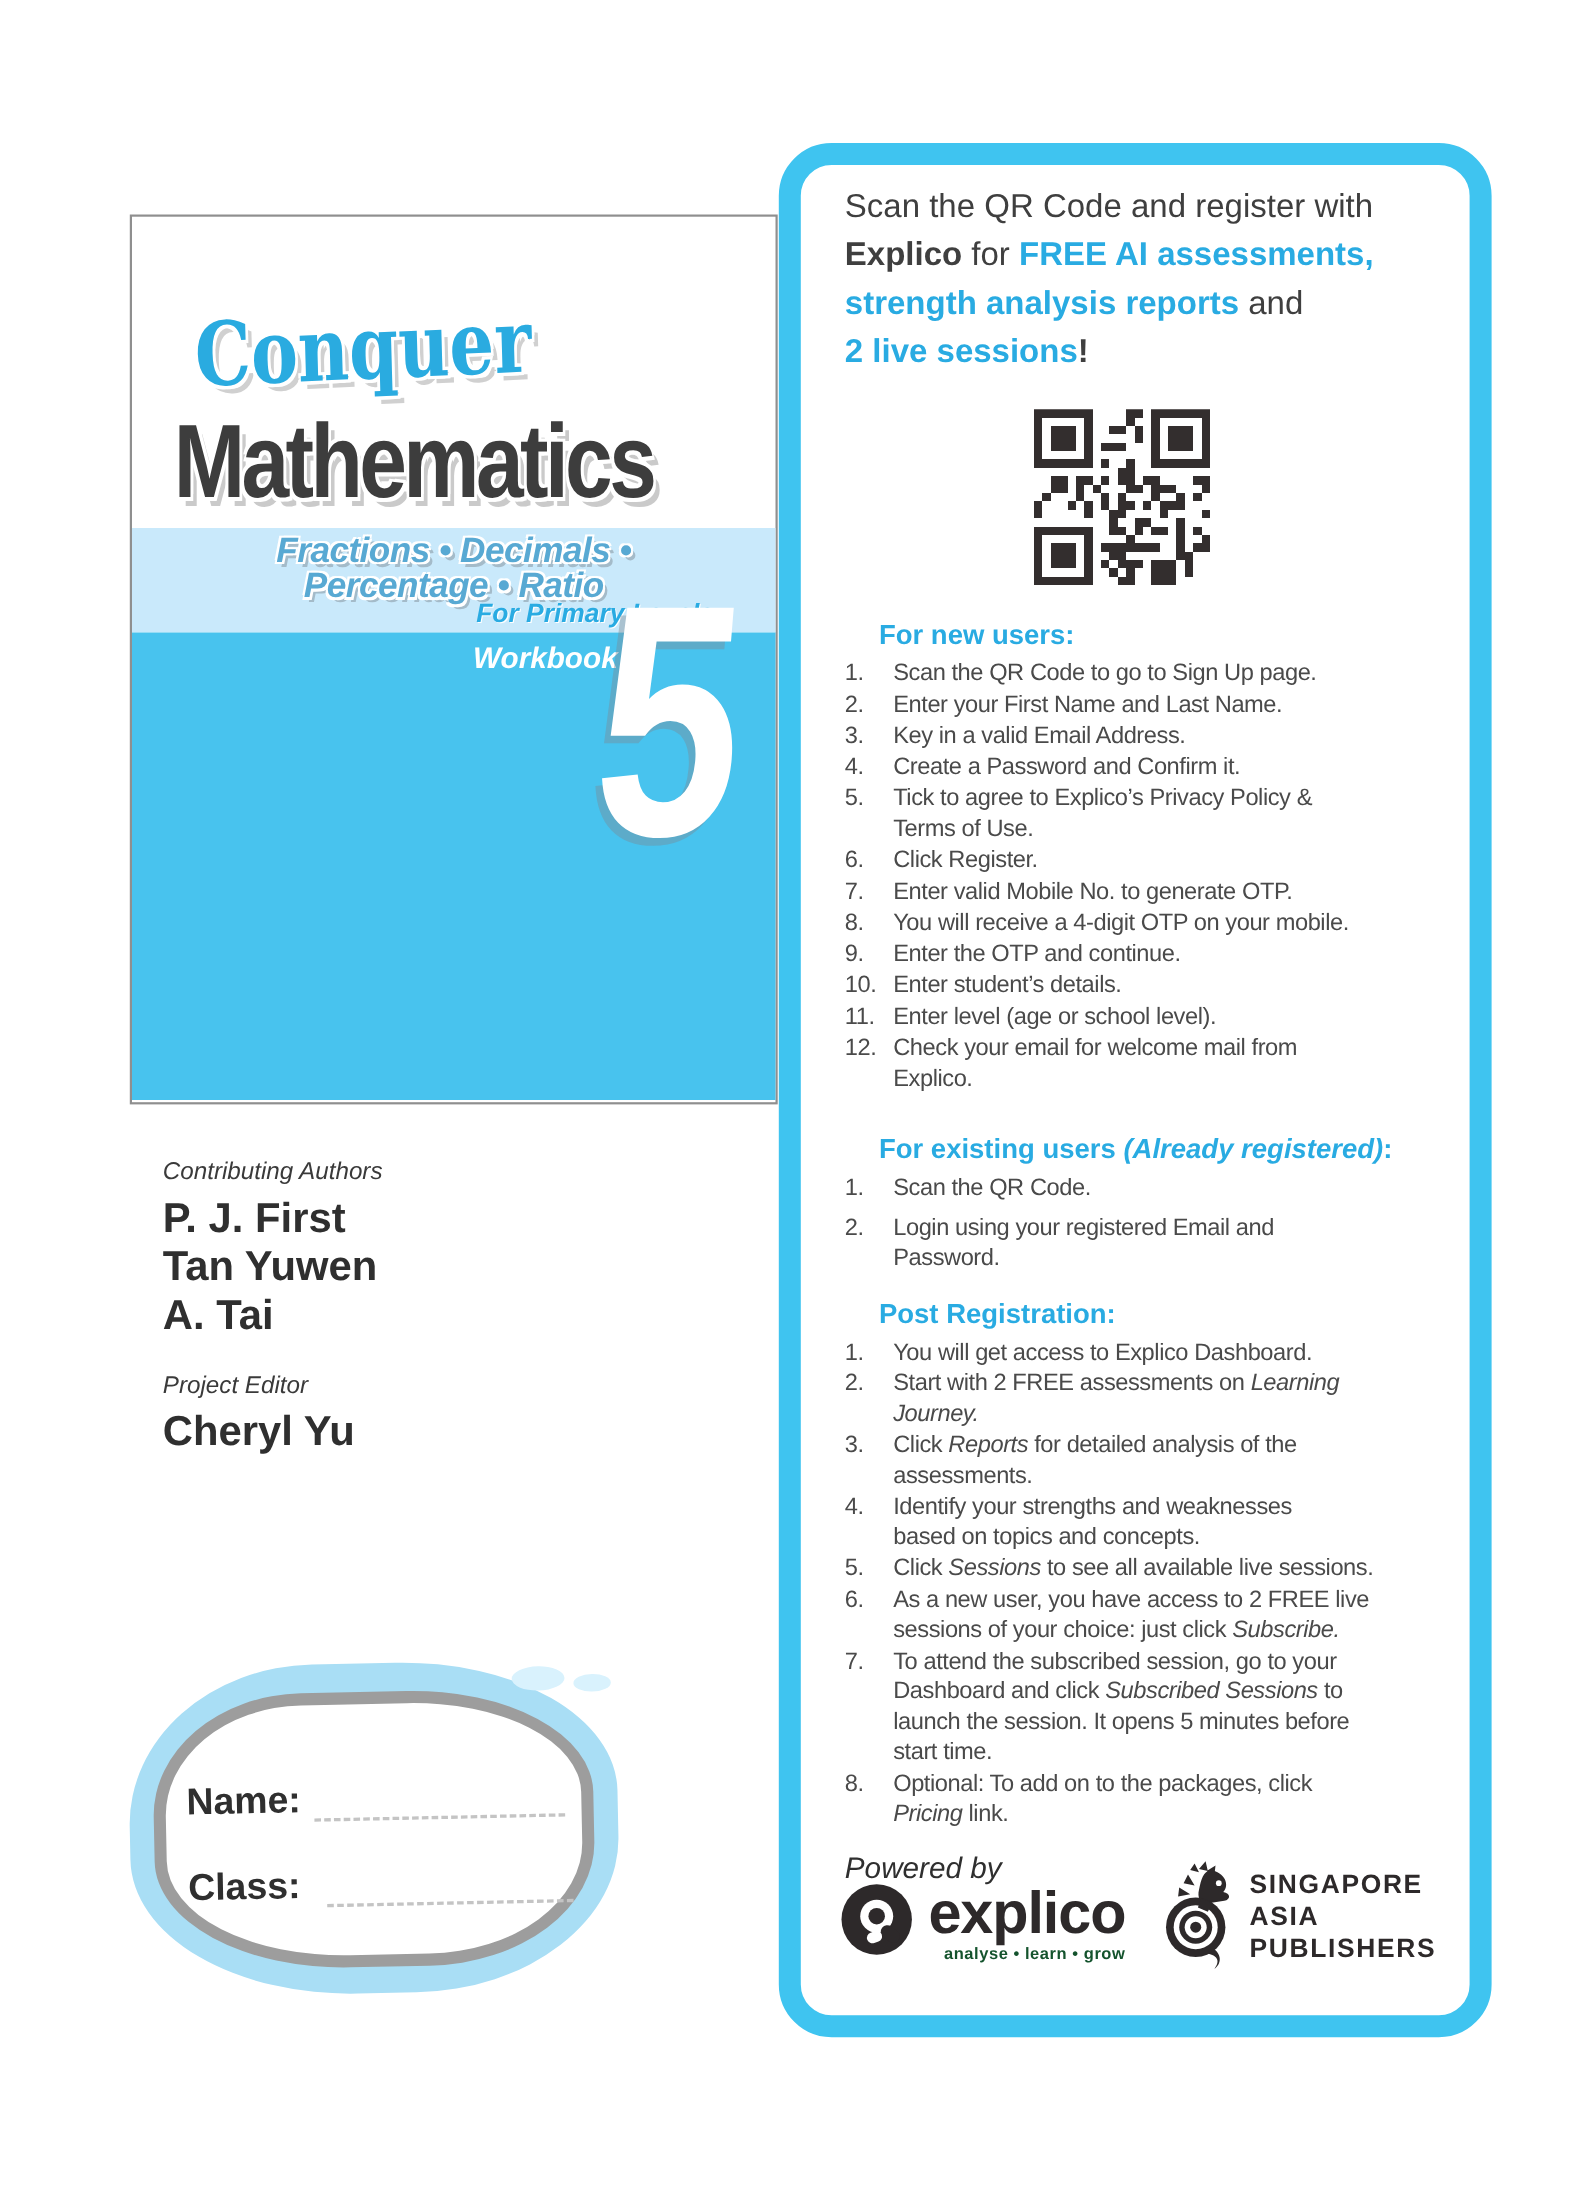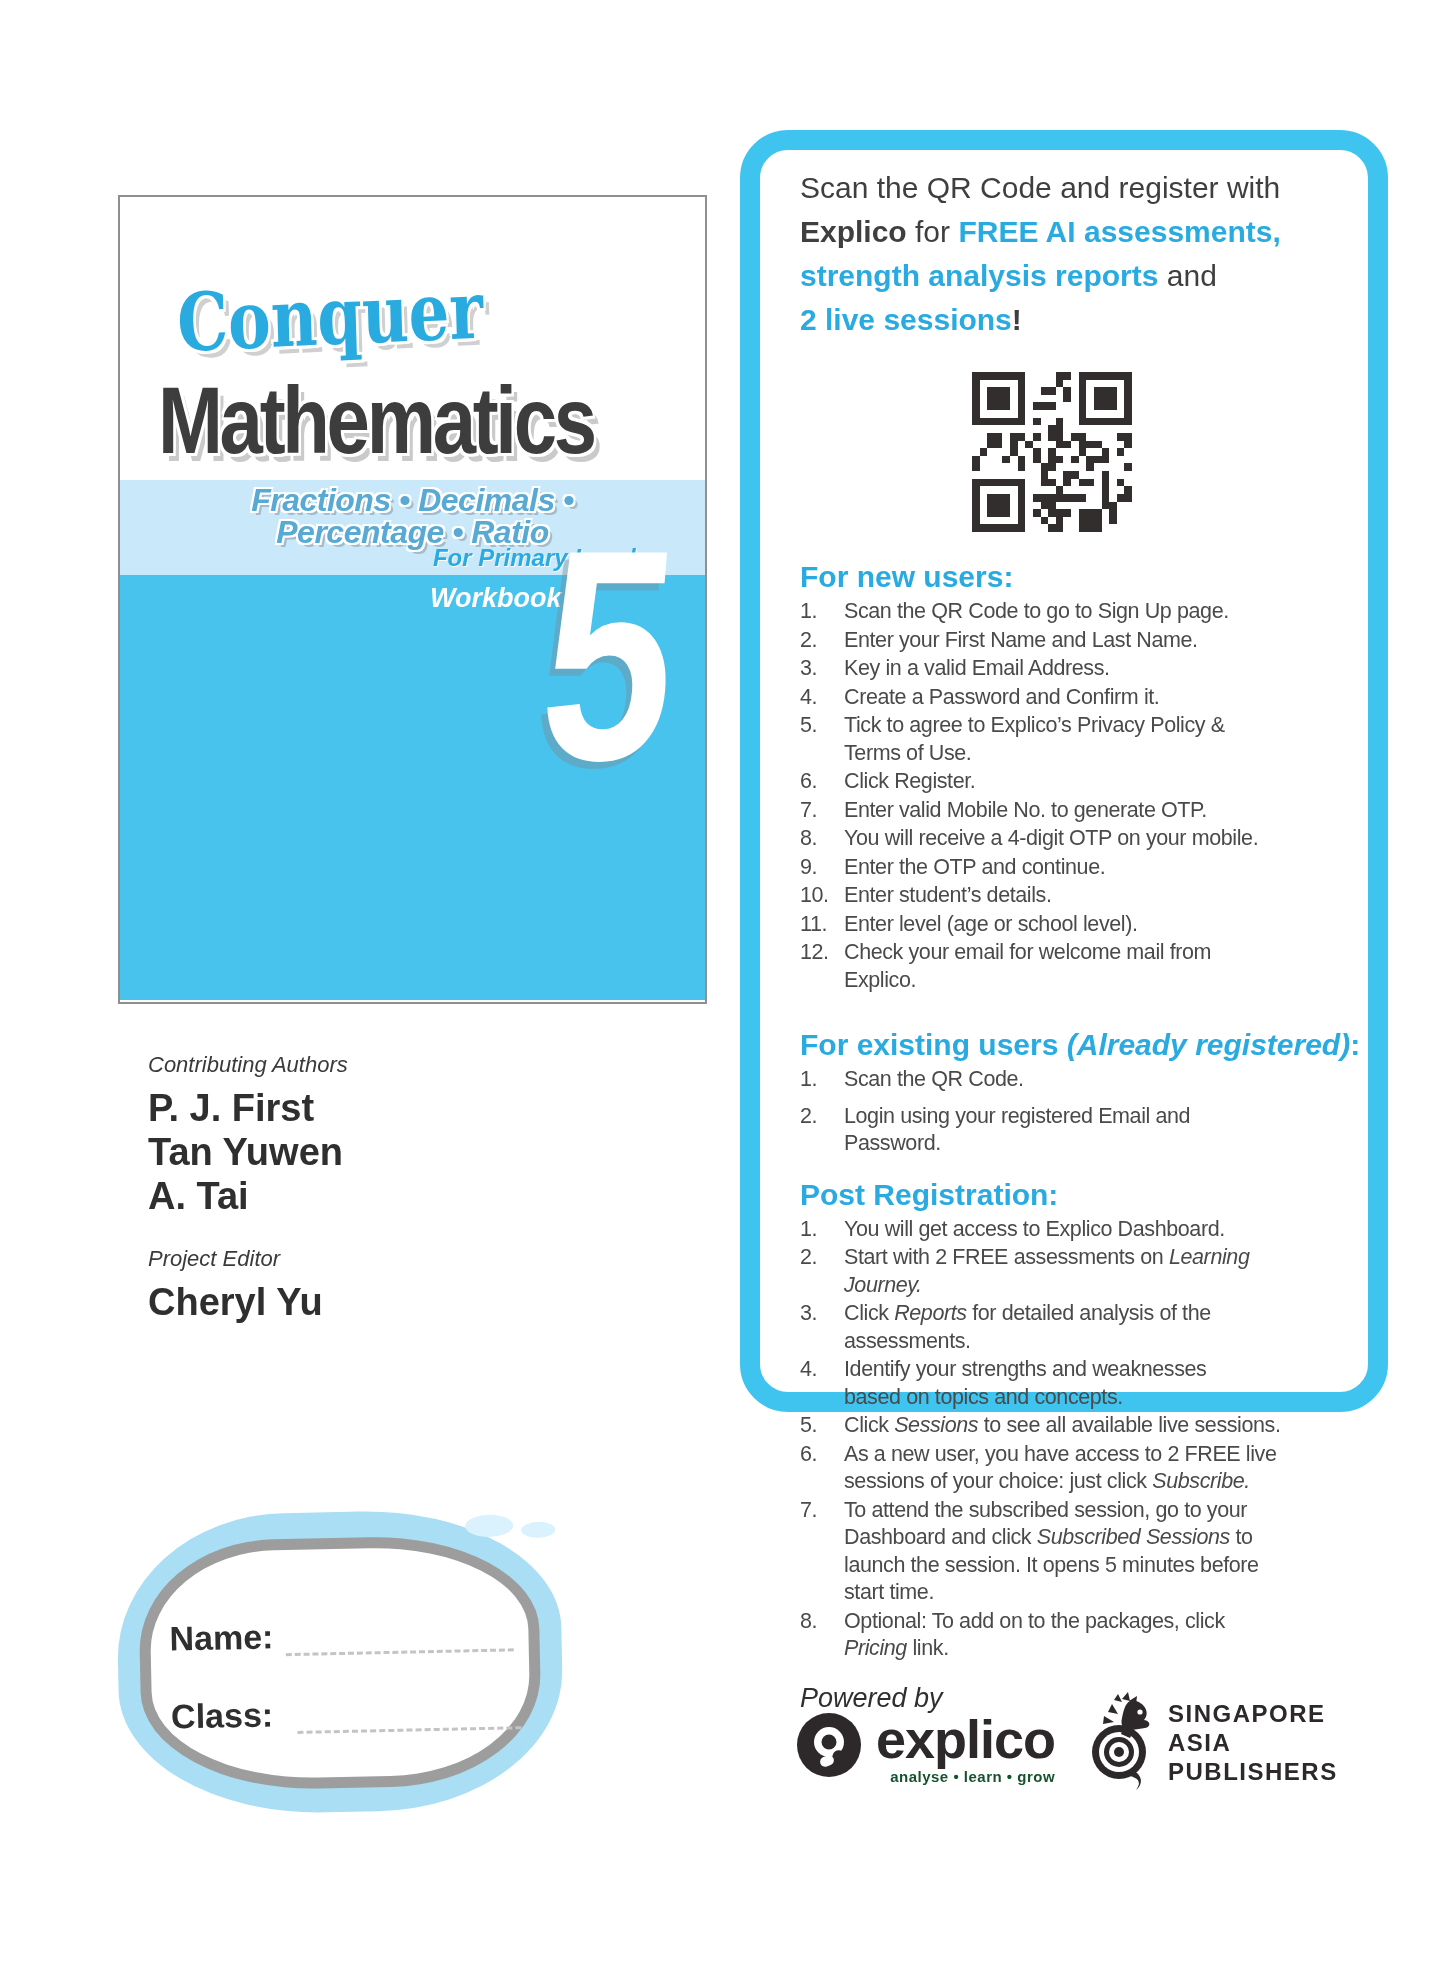--- a/index.html
+++ b/index.html
@@ -48,27 +48,27 @@
   .bub2{left:406px;top:14px;width:34px;height:16px;}
   .blob-inner{position:absolute;left:22px;right:22px;top:26px;bottom:24px;background:#fff;
         border:11px solid #9d9d9d;border-radius:34% 42% 38% 44% / 44% 38% 44% 40%;}
   .nc-label{position:absolute;font-weight:bold;font-size:34px;color:#2f2f2f;}
   .name-label{left:52px;top:104px;} .class-label{left:52px;top:182px;}
   .dash{position:absolute;border-bottom:3px dashed #c4c4c4;}
   .name-line{left:168px;right:48px;top:110px;height:30px;}
   .class-line{left:178px;right:42px;top:188px;height:30px;}
 
   
-  .panel{position:absolute;left:740px;top:130px;width:648px;height:1282px;box-sizing:border-box;
+  .panel{position:absolute;left:708px;top:130px;width:648px;height:1722px;box-sizing:border-box;
          border:20px solid var(--panel-border);border-radius:48px;background:#fff;}
   .intro{position:absolute;left:40px;top:16px;font-size:30px;line-height:44px;color:#3f3f3f;}
   .iline{white-space:nowrap;}
   .qr{position:absolute;left:212px;top:222px;width:160px;height:160px;}
   .sections{position:absolute;left:40px;top:412px;width:560px;}
-  .shead{font-weight:bold;font-size:30px;line-height:30px;color:var(--accent);margin-bottom:6px;white-space:nowrap;}
+  .shead{font-weight:bold;font-size:25px;line-height:30px;color:var(--accent);margin-bottom:6px;white-space:nowrap;margin-left:31px;}
   .shead .i{font-style:italic;}
   .li{display:grid;grid-template-columns:44px 1fr;font-size:21.5px;letter-spacing:-.4px;
       line-height:27.5px;color:#4a4a4a;margin-bottom:1px;}
   .li .num{}
   .li .ln{white-space:nowrap;}
   .sect-existing-users{margin-top:36px;}
   .sect-existing-users .li{margin-bottom:9px;}
   .sect-post-registration{margin-top:22px;}
   .powered{position:absolute;left:40px;top:1533px;font-style:italic;font-size:27px;color:#2f2f2f;}
   .explico{position:absolute;left:36px;top:1562px;display:flex;align-items:flex-start;}

